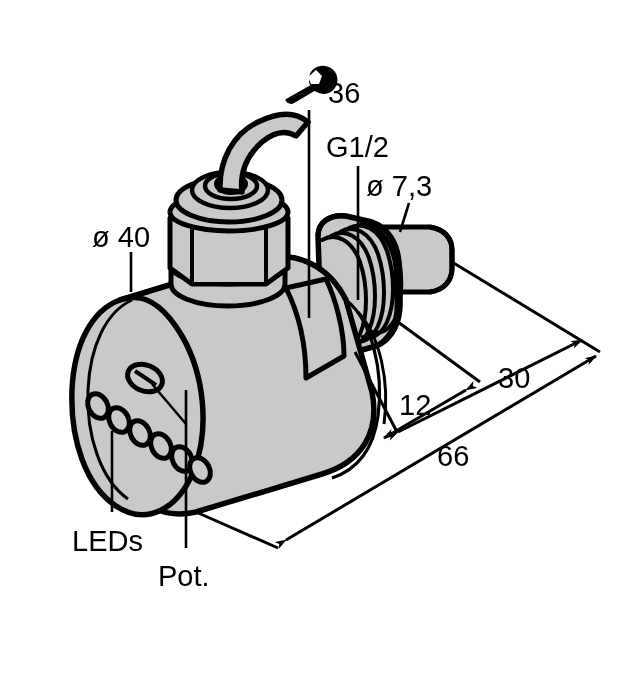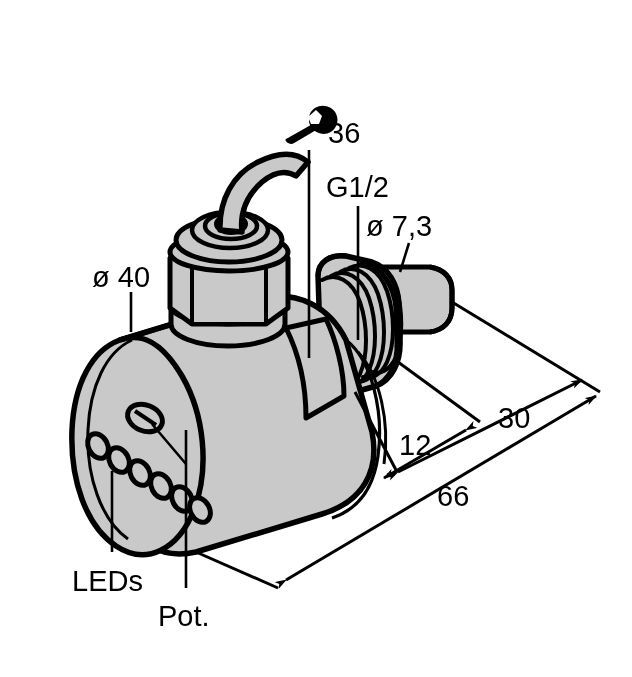--- a/index.html
+++ b/index.html
@@ -1,18 +1,18 @@
 <!DOCTYPE html>
 <html><head>
 <meta charset="utf-8">
 <style>
   html,body{margin:0;padding:0;background:#ffffff;}
   body{width:632px;height:677px;overflow:hidden;
        font-family:"Liberation Sans","DejaVu Sans",sans-serif;}
-  #stage{position:relative;width:632px;height:484px;background:#ffffff;margin-top:40px;}
+  #stage{position:relative;width:632px;height:484px;background:#ffffff;}
   svg{display:block;}
   .lbl{font-family:"Liberation Sans","DejaVu Sans",sans-serif;
        fill:#000000;font-size:29px;font-weight:400;}
 </style>
 </head>
 <body>
 
 <div id="stage">
 <svg width="632" height="677" viewBox="0 0 632 677">
 

